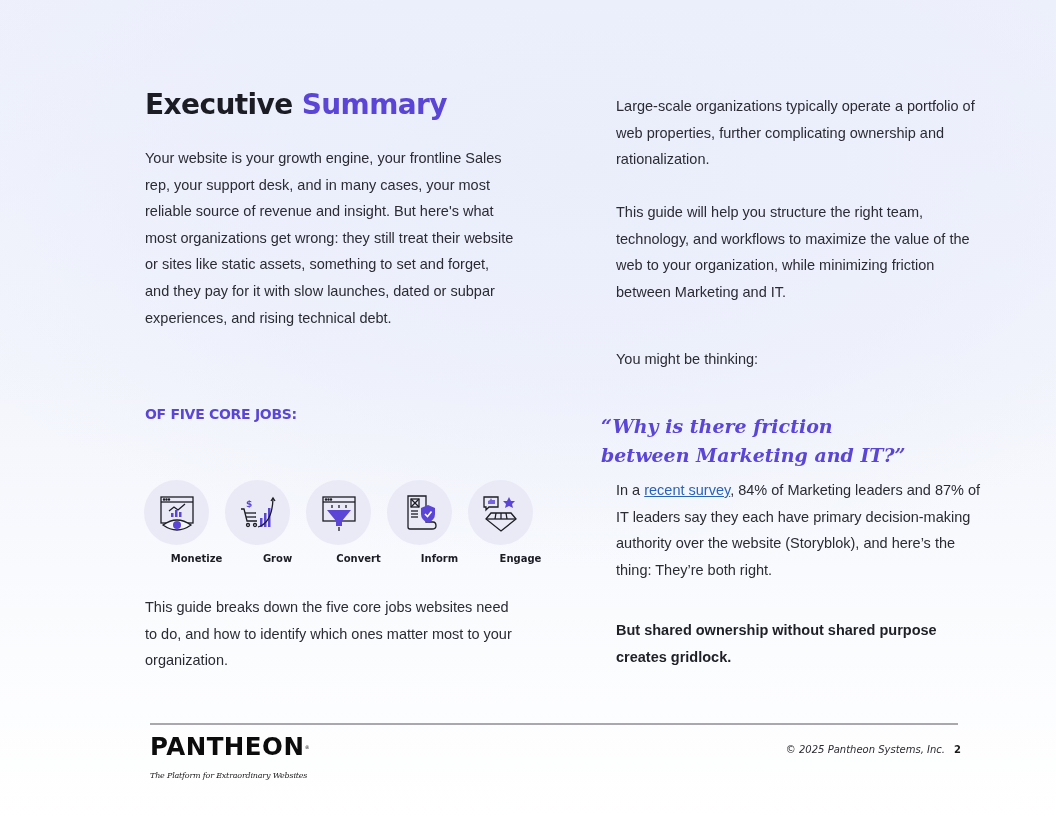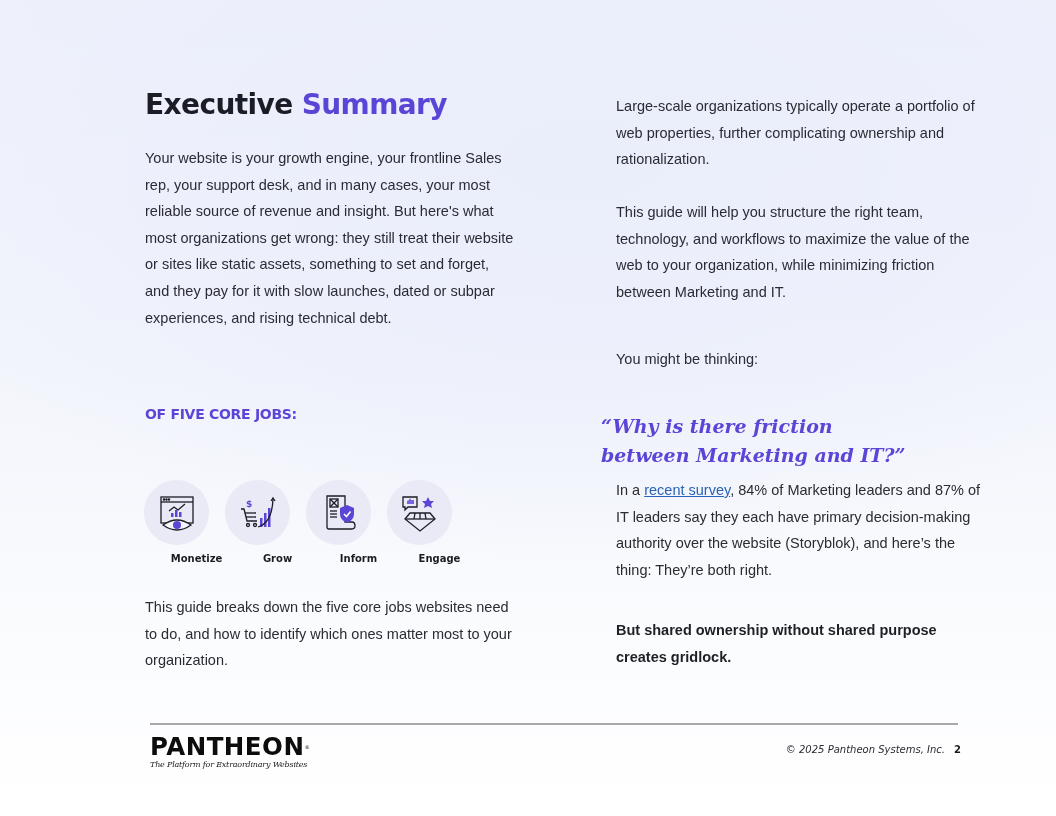--- a/index.html
+++ b/index.html
@@ -78,21 +78,21 @@
     font-family: "DejaVu Sans", sans-serif; font-weight: 700;
     font-size: 25px; letter-spacing: 0.5px; color: #0c0c0c; line-height: 24px;
     transform: scaleX(0.98); transform-origin: left;
     position: relative; display: inline-block;
   }
   .logo-word .reg {
     position: absolute; right: -6px; top: 0px; font-size: 5px; font-weight: 400;
   }
   .logo-tag {
     font-family: "DejaVu Serif", serif; font-style: italic;
-    font-size: 8px; color: #1a1a1a; margin-top: 1px; letter-spacing: -0.2px;
+    font-size: 8px; color: #1a1a1a; margin-top: 12px; letter-spacing: -0.2px;
   }
   .copyright {
     position: absolute; right: 111px; top: 744px;
     font-family: "DejaVu Sans", sans-serif; font-style: italic;
     font-size: 10px; color: #2a2a30;
   }
   .page-num {
     position: absolute; left: 954px; top: 744px;
     font-family: "DejaVu Sans", sans-serif; font-weight: 700;
     font-size: 10px; color: #1a1a1a;
@@ -147,20 +147,37 @@
           <rect x="24" y="27" width="2.5" height="9" fill="#5b45d6" stroke="none"></rect>
           <rect x="28" y="22" width="2.5" height="14" fill="#5b45d6" stroke="none"></rect>
           <rect x="32" y="17" width="2.5" height="19" fill="#5b45d6" stroke="none"></rect>
           <path d="M22 36 Q36 32 37 8"></path>
           <polyline points="35,10 37,7 39,10"></polyline>
         </svg>
       </div>
       <div class="job-label">Grow</div>
     </div>
 
+    <div class="job">
+      <div class="job-circle">
+        <svg viewBox="0 0 44 44" fill="none" stroke="#1c1c24" stroke-width="1.3">
+          <rect x="6" y="6" width="32" height="24"></rect>
+          <line x1="6" y1="11" x2="38" y2="11"></line>
+          <circle cx="9" cy="8.5" r="0.6" fill="#1c1c24"></circle>
+            <circle cx="11.5" cy="8.5" r="0.6" fill="#1c1c24"></circle>
+            <circle cx="14" cy="8.5" r="0.6" fill="#1c1c24"></circle>
+          <line x1="15" y1="14" x2="15" y2="17"></line>
+            <line x1="22" y1="14" x2="22" y2="17"></line>
+            <line x1="29" y1="14" x2="29" y2="17"></line>
+          <path d="M10 19 L34 19 L25 30 L25 35 L19 35 L19 30 Z" fill="#5b45d6" stroke="none"></path>
+          <line x1="22" y1="36" x2="22" y2="40"></line>
+        </svg>
+      </div>
+      <div class="job-label">Convert</div>
+    </div>
 
     <div class="job">
       <div class="job-circle">
         <svg viewBox="0 0 44 44" fill="none" stroke="#1c1c24" stroke-width="1.3">
           <path d="M10 5 H28 V31 H35 Q38 31 38 35 Q38 38 34 38 H12 Q10 38 10 36 Z"></path>
           <rect x="13" y="8" width="8" height="8"></rect>
           <line x1="13" y1="8" x2="21" y2="16"></line>
             <line x1="21" y1="8" x2="13" y2="16"></line>
           <line x1="13" y1="20" x2="20" y2="20"></line>
             <line x1="13" y1="23" x2="20" y2="23"></line>

